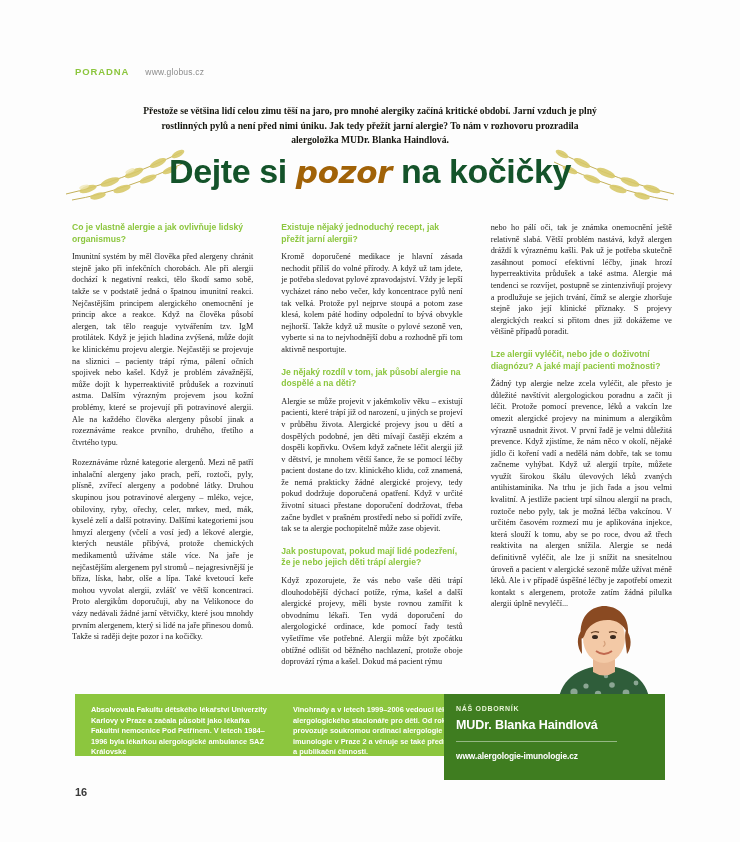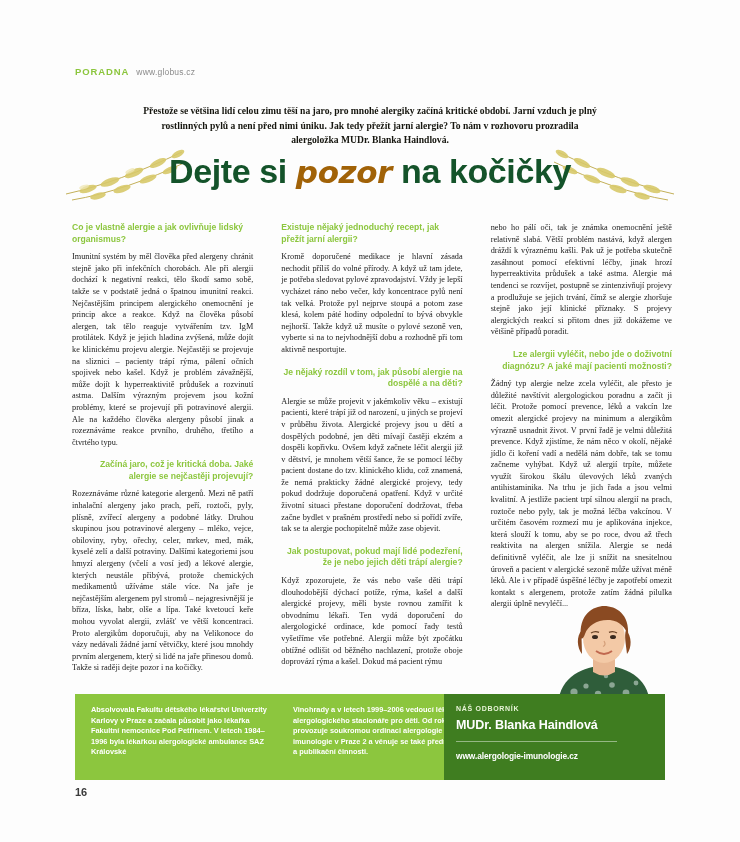--- a/index.html
+++ b/index.html
@@ -12,21 +12,21 @@
     overflow:hidden;
   }
   .page{
     position:absolute; left:0; top:0; width:740px; height:842px;
     background:#fdfdfd;
   }
 
   
   .runhead{
     position:absolute; left:75px; top:66px;
-    display:flex; align-items:baseline; gap:7px;
+    display:flex; align-items:baseline; gap:16px;
   }
   .runhead .kicker{
     font-size:9.5px; font-weight:bold; letter-spacing:.9px;
     color:#8cc63e;
   }
   .runhead .url{
     font-size:8.5px; color:#8c8c8c; letter-spacing:.2px;
   }
 
   
@@ -60,33 +60,33 @@
     position:absolute; left:72px; top:222px;
     width:600px; height:470px;
     display:flex; gap:28px;
   }
   .col{ width:190px; }
   .q{
     font-size:8.6px; line-height:11.6px; font-weight:bold;
     color:#8cc63e; margin:0 0 6px 0;
   }
   .q.tight{margin-top:0;}
-  .q.spaced{margin-top:11px;text-align:right;}
+  .q.spaced{margin-top:11px;}
   .p{
     font-family:"Liberation Serif", serif;
     font-size:8.25px; line-height:11.6px;
     text-align:justify; color:#1c1c1c;
     margin:0 0 9px 0;
     hyphens:auto;
   }
 
   
   .band{
     position:absolute; left:75px; top:694px;
-    width:590px; height:86px;
+    width:590px; height:62px;
     background:#8cc63e;
   }
   .band .bio{
     position:absolute; top:11px;
     font-size:7.4px; line-height:10.6px; color:#ffffff; font-weight:bold;
   }
   .band .bio.a{ left:16px; width:188px; }
   .band .bio.b{ left:218px; width:182px; }
 
   .expert{
@@ -182,21 +182,20 @@
 
   <div class="hero">
     <div class="standfirst">Přestože se většina lidí celou zimu těší na jaro, pro mnohé alergiky začíná kritické období. Jarní vzduch je plný rostlinných pylů a není před nimi úniku. Jak tedy přežít jarní alergie? To nám v rozhovoru prozradila alergoložka MUDr. Blanka Haindlová.</div>
     <div class="headline"><span>Dejte si </span><span class="accent">pozor</span><span> na kočičky</span></div>
   </div>
 
   <div class="cols" id="columns">
       <div class="col">
         <p class="q tight">Co je vlastně alergie a jak ovlivňuje lidský organismus?</p>
         <p class="p">Imunitní systém by měl člověka před alergeny chránit stejně jako při infekčních chorobách. Ale při alergii dochází k negativní reakci, tělo škodí samo sobě, takže se v podstatě jedná o špatnou imunitní reakci. Nejčastějším principem alergického onemocnění je princip akce a reakce. Když na člověka působí alergen, tak tělo reaguje vytvářením tzv. IgM protilátek. Když je jejich hladina zvýšená, může dojít ke klinickému projevu alergie. Nejčastěji se projevuje na sliznici – pacienty trápí rýma, pálení očních spojivek nebo kašel. Když je problém závažnější, může dojít k hyperreaktivitě průdušek a rozvinutí astma. Dalším výrazným projevem jsou kožní problémy, které se projevují při potravinové alergii. Ale na každého člověka alergeny působí jinak a rozeznáváme reakce prvního, druhého, třetího a čtvrtého typu.</p>
-        <p class="q spaced">Začíná jaro, což je kritická doba. Jaké alergie se nejčastěji projevují?</p>
         <p class="p">Rozeznáváme různé kategorie alergenů. Mezi ně patří inhalační alergeny jako prach, peří, roztoči, pyly, plísně, zvířecí alergeny a podobné látky. Druhou skupinou jsou potravinové alergeny – mléko, vejce, obiloviny, ryby, ořechy, celer, mrkev, med, mák, kyselé zelí a další potraviny. Dalšími kategoriemi jsou hmyzí alergeny (včelí a vosí jed) a lékové alergie, kterých neustále přibývá, protože chemických medikamentů užíváme stále více. Na jaře je nejčastějším alergenem pyl stromů – nejagresivnější je bříza, líska, habr, olše a lípa. Také kvetoucí keře mohou vyvolat alergii, zvlášť ve větší koncentraci. Proto alergikům doporučuji, aby na Velikonoce do vázy nedávali žádné jarní větvičky, které jsou mnohdy prvním alergenem, který si lidé na jaře přinesou domů. Takže si raději dejte pozor i na kočičky.</p>
       </div>
       <div class="col">
         <p class="q tight">Existuje nějaký jednoduchý recept, jak přežít jarní alergii?</p>
         <p class="p">Kromě doporučené medikace je hlavní zásada nechodit příliš do volné přírody. A když už tam jdete, je potřeba sledovat pylové zpravodajství. Vždy je lepší vycházet ráno nebo večer, kdy koncentrace pylů není tak velká. Protože pyl nejprve stoupá a potom zase klesá, kolem páté hodiny odpolední to bývá obvykle nejhorší. Takže když už musíte o pylové sezoně ven, vyberte si na to nejvhodnější dobu a rozhodně při tom aktivně nesportujte.</p>
         <p class="q spaced">Je nějaký rozdíl v tom, jak působí alergie na dospělé a na děti?</p>
         <p class="p">Alergie se může projevit v jakémkoliv věku – existují pacienti, které trápí již od narození, u jiných se projeví v průběhu života. Alergické projevy jsou u dětí a dospělých podobné, jen děti mívají častěji ekzém a dospěli kopřivku. Ovšem když začnete léčit alergii již v dětství, je mnohem větší šance, že se pomocí léčby pacient dostane do tzv. klinického klidu, což znamená, že nemá prakticky žádné alergické projevy, tedy pokud dodržuje doporučená opatření. Když v určité životní situaci přestane doporučení dodržovat, třeba začne bydlet v prašném prostředí nebo si pořídí zvíře, tak se ta alergie pochopitelně může zase objevit.</p>
         <p class="q spaced">Jak postupovat, pokud mají lidé podezření, že je nebo jejich děti trápí alergie?</p>
         <p class="p">Když zpozorujete, že vás nebo vaše děti trápí dlouhodobější dýchací potíže, rýma, kašel a další alergické projevy, měli byste rovnou zamířit k obvodnímu lékaři. Ten vydá doporučení do alergologické ordinace, kde pomocí řady testů vyšetříme vše potřebné. Alergii může být zpočátku obtížné odlišit od běžného nachlazení, protože oboje doprovází rýma a kašel. Dokud má pacient rýmu</p>
       </div>

